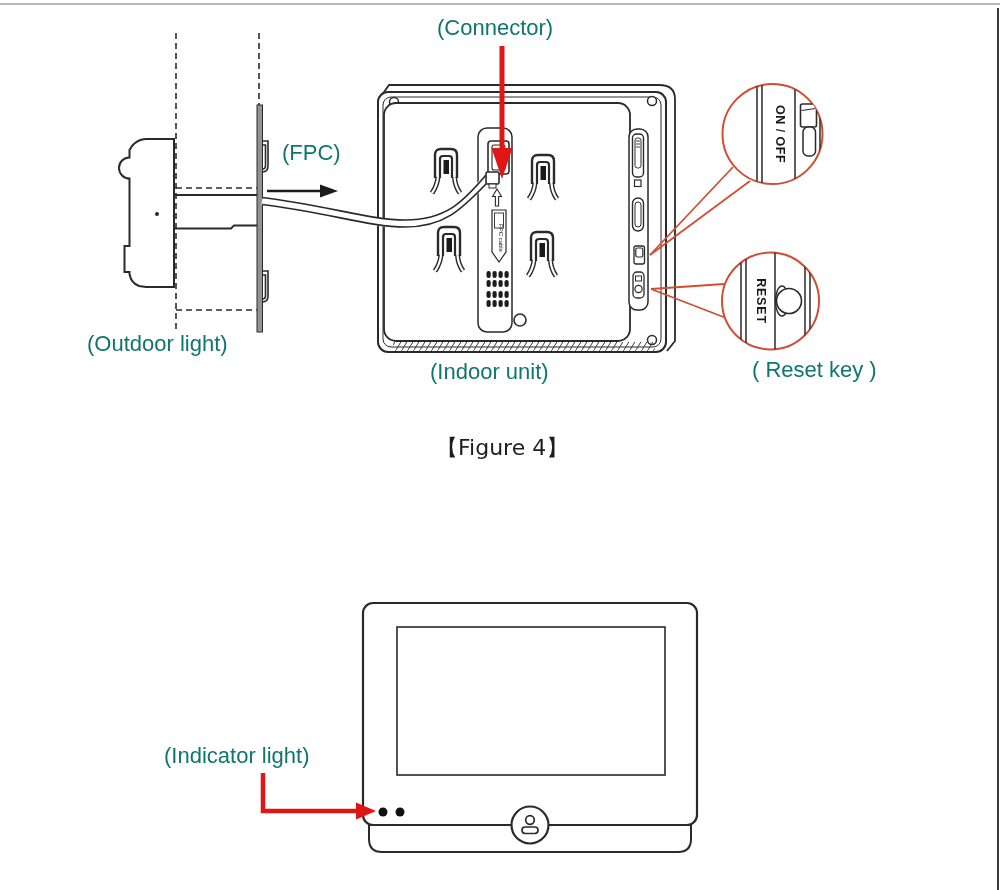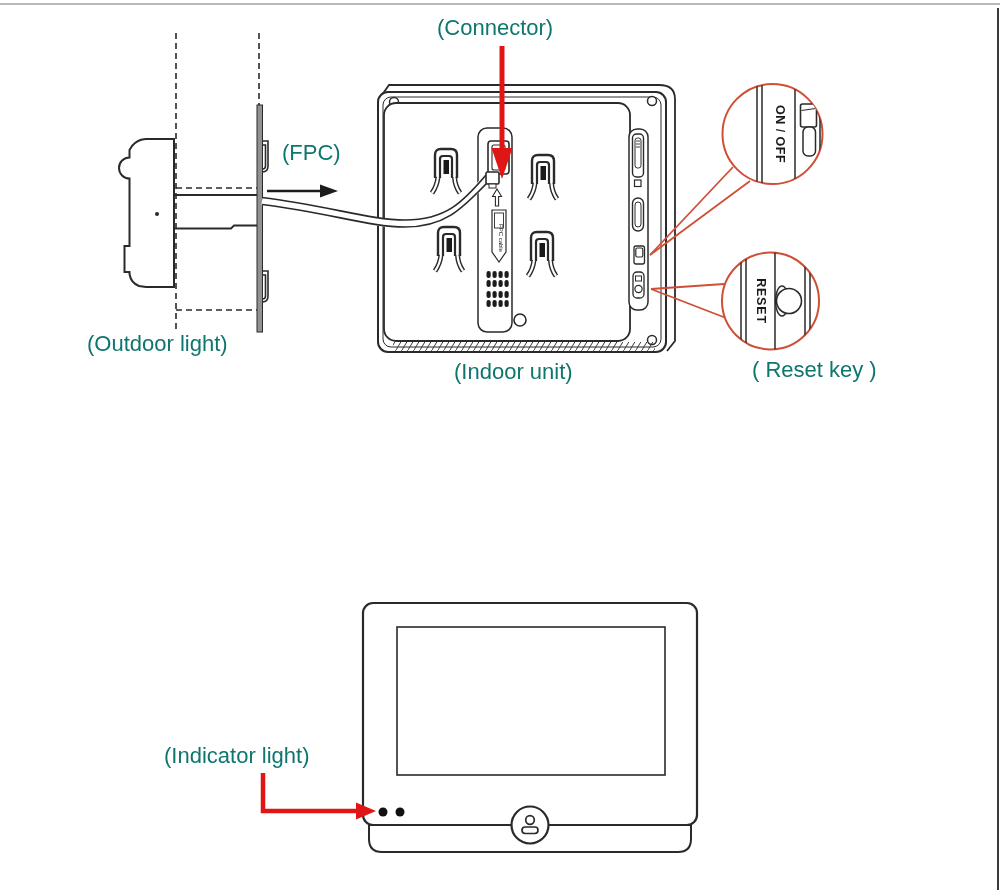--- a/index.html
+++ b/index.html
@@ -224,16 +224,17 @@
     </g>
     <g>
       <path d="M263,213 V251 H356" stroke="#e01616" stroke-width="4.5" fill="none"></path>
       <polygon points="356,242.5 356,259.5 376,251" fill="#e01616"></polygon>
     </g>
   </svg>
 
   <div class="lbl" style="left:437px;top:16px">(Connector)</div>
   <div class="lbl" style="left:282px;top:141px">(FPC)</div>
   <div class="lbl" style="left:87px;top:332px">(Outdoor light)</div>
-  <div class="lbl" style="left:454px;top:360px">(Indoor unit)</div>
+  <div class="lbl" style="left:430px;top:360px">(Indoor unit)</div>
   <div class="lbl" style="left:752px;top:358px">( Reset key )</div>
+  <div class="caption" style="left:436px;top:433px">【Figure 4】</div>
   <div class="lbl" style="left:164px;top:744px">(Indicator light)</div>
 </div>
 
 </body></html>

